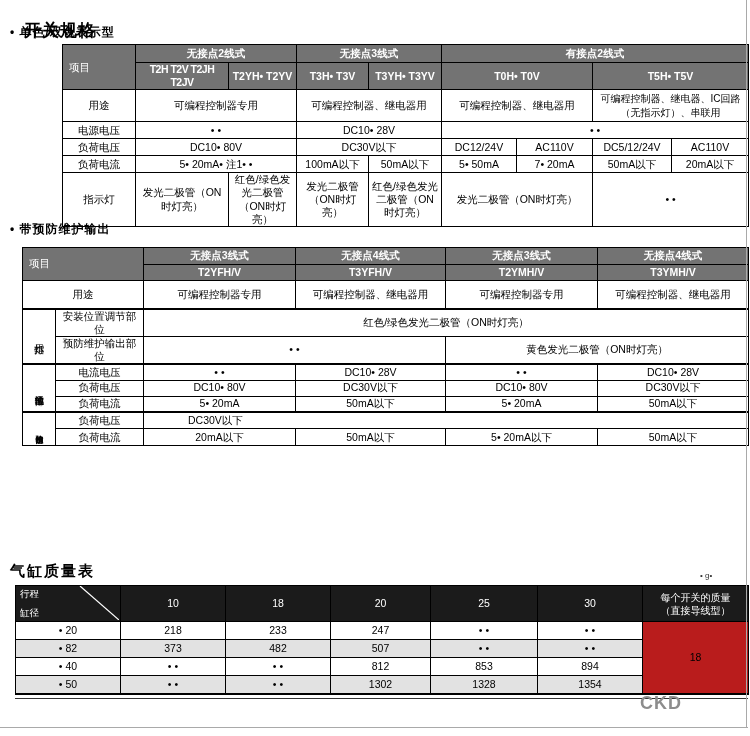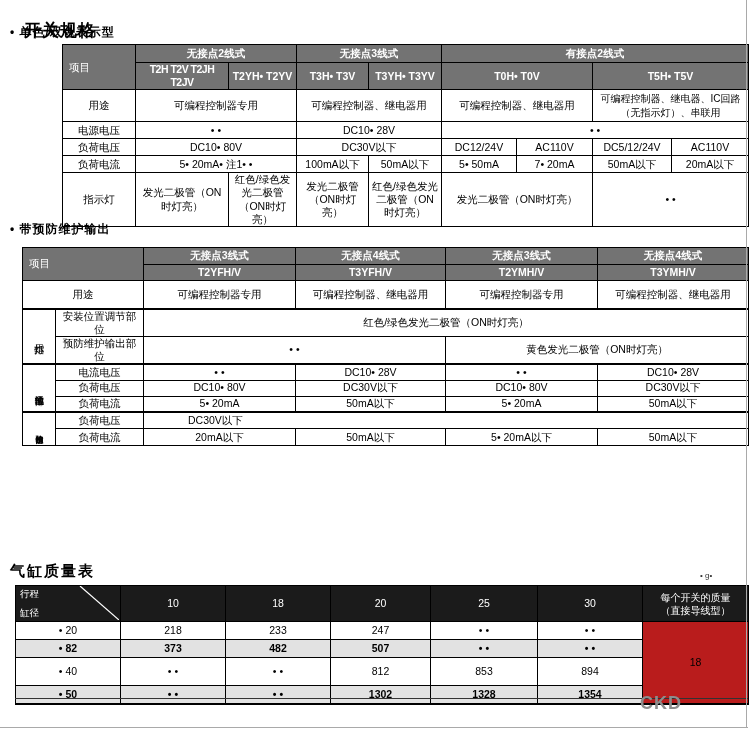--- a/index.html
+++ b/index.html
@@ -28,21 +28,21 @@
   .v6  { font-size:9.5px; height:46px; }
   .v8  { font-size:8px; height:32px; }
   .note { font-size:9.5px; letter-spacing:0px; }
 
   
   table.mass td, table.mass th { border:1px solid #000; font-size:10.5px; }
   table.mass th { background:#1b1b1b; color:#fff; font-weight:normal; }
   .corner { position:relative; text-align:left; padding:0 0 0 4px; }
   .corner .top { position:absolute; top:2px; left:4px; font-size:9.5px; }
   .corner .bot { position:absolute; bottom:2px; left:4px; font-size:9.5px; }
-  tr.alt td { background:#e2e2e2;font-weight:bold; }
+  tr.alt td { background:#e2e2e2; }
   td.masscell { background:#b91c1c; font-size:11px; }
   .mass-h { font-size:10px; line-height:1.3; font-weight:normal; }
 
   .gnote { font-size:8px; color:#333; }
   .logo { font-size:18px; font-weight:bold; color:#8d8d8d; letter-spacing:1px;text-align:center; }
   .edge { background:#a9a9a9; }
 </style>
 </head>
 <body>
 
@@ -250,21 +250,21 @@
       <td rowspan="4" class="masscell">18</td>
     </tr>
     <tr class="alt" style="height:18px">
       <td>• 82</td>
       <td>373</td>
       <td>482</td>
       <td>507</td>
       <td>• •</td>
       <td>• •</td>
     </tr>
-    <tr style="height:28px">
+    <tr style="height:18px">
       <td>• 40</td>
       <td>• •</td>
       <td>• •</td>
       <td>812</td>
       <td>853</td>
       <td>894</td>
     </tr>
     <tr class="alt" style="height:18px">
       <td>• 50</td>
       <td>• •</td>

